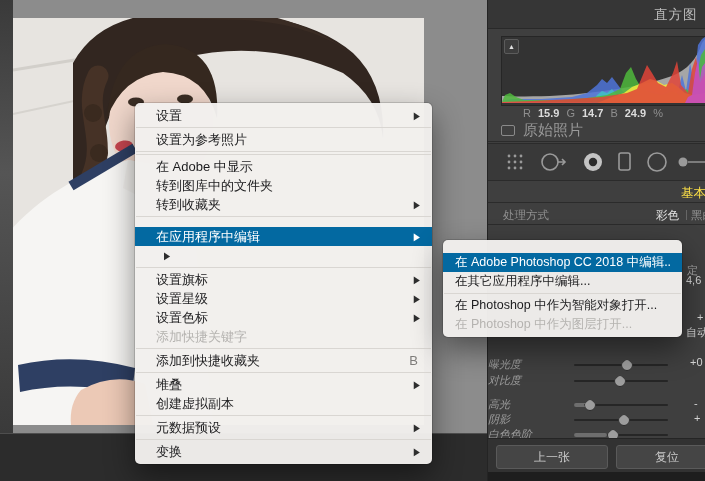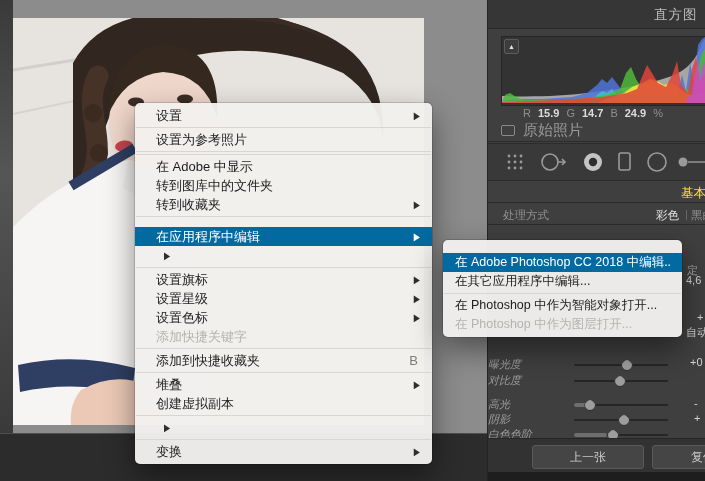--- a/index.html
+++ b/index.html
@@ -47,21 +47,21 @@
   .frag.bright{color:#d4d4d4;}
   .srow{position:absolute;left:0;width:218px;height:14px;}
   .slabel{position:absolute;left:0;top:0;width:77px;font-size:11px;color:#9b9b9b;white-space:nowrap;font-style:italic;}
   .strack{position:absolute;left:86px;top:7px;width:94px;height:2px;background:#262626;border-radius:1px;}
   .sfill{position:absolute;left:0;top:-1px;height:4px;background:#6e6e6e;border-radius:2px;}
   .sthumb{position:absolute;top:-5px;width:10px;height:10px;background:#9d9d9d;border:1px solid #2a2a2a;
      border-radius:50% 50% 50% 50%;clip-path:polygon(50% 0,100% 45%,80% 100%,20% 100%,0 45%);}
   #panel-footer{position:absolute;left:0;top:438px;width:218px;height:34px;background:#323232;
      border-top:1px solid #252525;}
   .pbtn{position:absolute;top:6px;height:22px;background:#454545;border:1px solid #5a5a5a;
-     border-radius:3px;color:#c9c9c9;font-size:12px;line-height:22px;text-align:center;margin-left:36px;}
+     border-radius:3px;color:#c9c9c9;font-size:12px;line-height:22px;text-align:center;}
   #panel-bottom{position:absolute;left:0;top:472px;width:218px;height:9px;background:#1e1e1e;}
   
   .menu{position:absolute;background:rgba(242,240,237,0.97);border-radius:5px;
      box-shadow:0 12px 30px rgba(0,0,0,.45),0 0 0 1px rgba(0,0,0,.14);
      padding:3px 0;color:#1c1c1e;}
   #ctx-menu{left:135px;top:103px;width:297px;font-size:13px;}
   #sub-menu{left:443px;top:240px;width:239px;font-size:12.5px;}
   .mi{display:flex;align-items:center;height:19px;padding:0 12px 0 21px;white-space:nowrap;}
   #sub-menu .mi{padding:0 10px 0 12px;}
   .mi .lbl{flex:1;overflow:hidden;}
@@ -301,20 +301,21 @@
     <div class="sep"></div>
     <div class="mi">
       <span class="lbl">堆叠</span>
       <span class="arr">▶</span>
     </div>
     <div class="mi">
       <span class="lbl">创建虚拟副本</span>
     </div>
     <div class="sep"></div>
     <div class="mi">
+      <span class="lbl">元数据预设</span>
       <span class="arr">▶</span>
     </div>
     <div class="sep"></div>
     <div class="mi">
       <span class="lbl">变换</span>
       <span class="arr">▶</span>
     </div>
   </div>
 
   <div id="sub-menu" class="menu">

